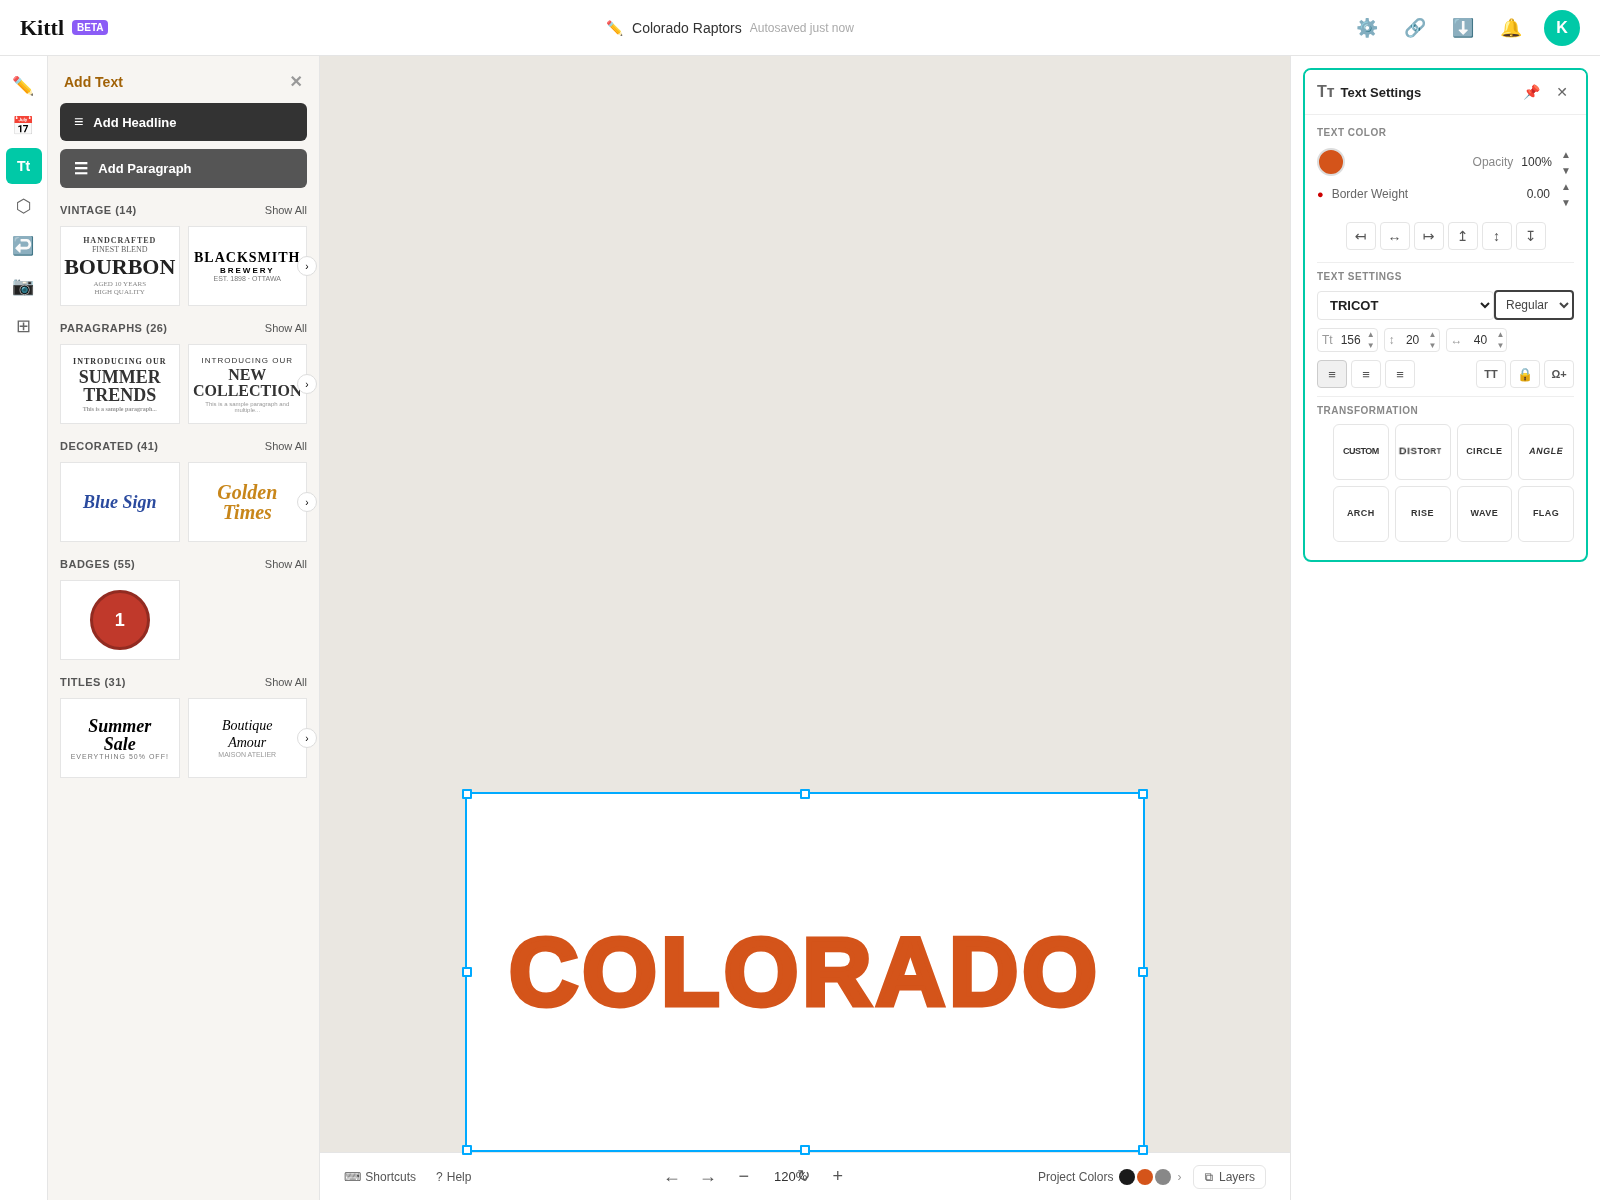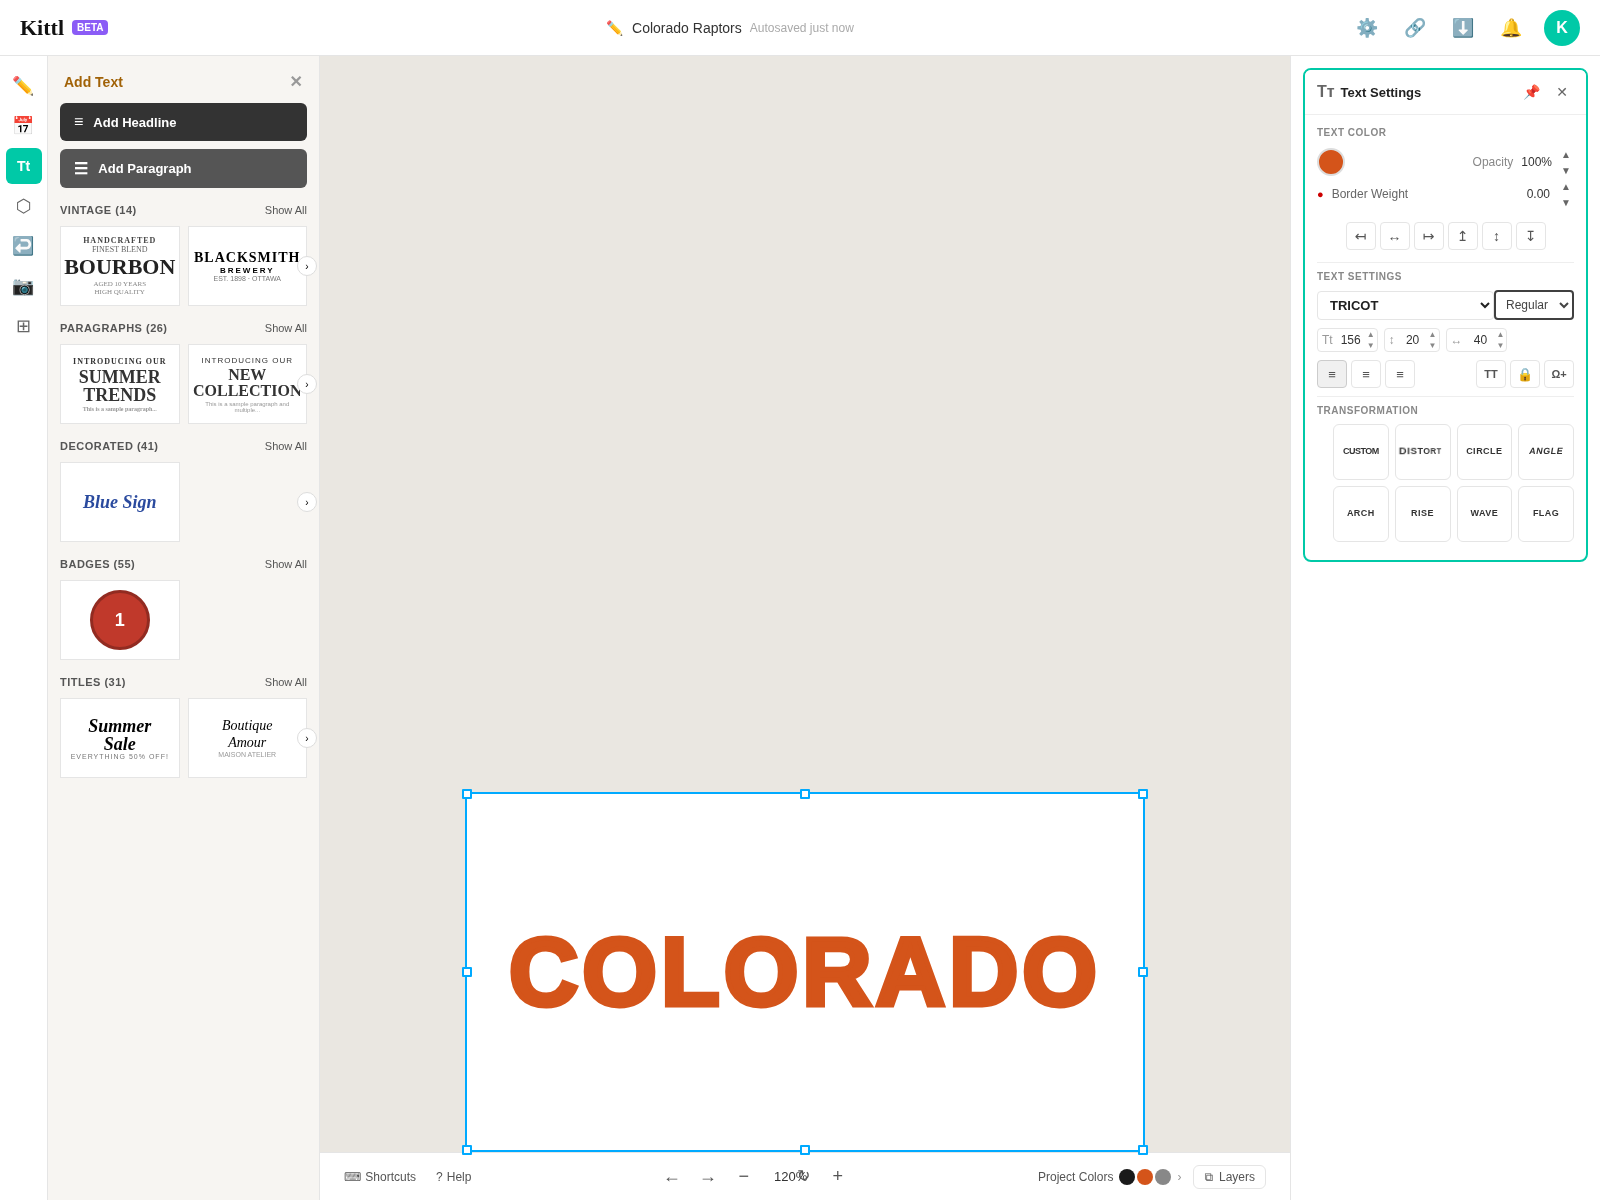--- a/index.html
+++ b/index.html
@@ -475,20 +475,25 @@
 
       <div class="category">
         <div class="category-header">
           <span class="category-title">DECORATED (41)</span>
           <span class="show-all">Show All</span>
         </div>
         <div class="category-grid">
           <div class="category-item">
             <div class="cat-blue-sign" style="font-style:italic;font-family:serif;color:#2a4a9e;font-size:18px;font-weight:900;">Blue Sign</div>
           </div>
+          <div class="category-item">
+            <div class="cat-golden">
+              <div style="font-family:serif;font-size:20px;font-weight:700;color:#c8861a;font-style:italic;line-height:1;">Golden<br>Times</div>
+            </div>
+          </div>
           <div class="next-arrow">›</div>
         </div>
       </div>
 
       <div class="category">
         <div class="category-header">
           <span class="category-title">BADGES (55)</span>
           <span class="show-all">Show All</span>
         </div>
         <div class="category-grid">

